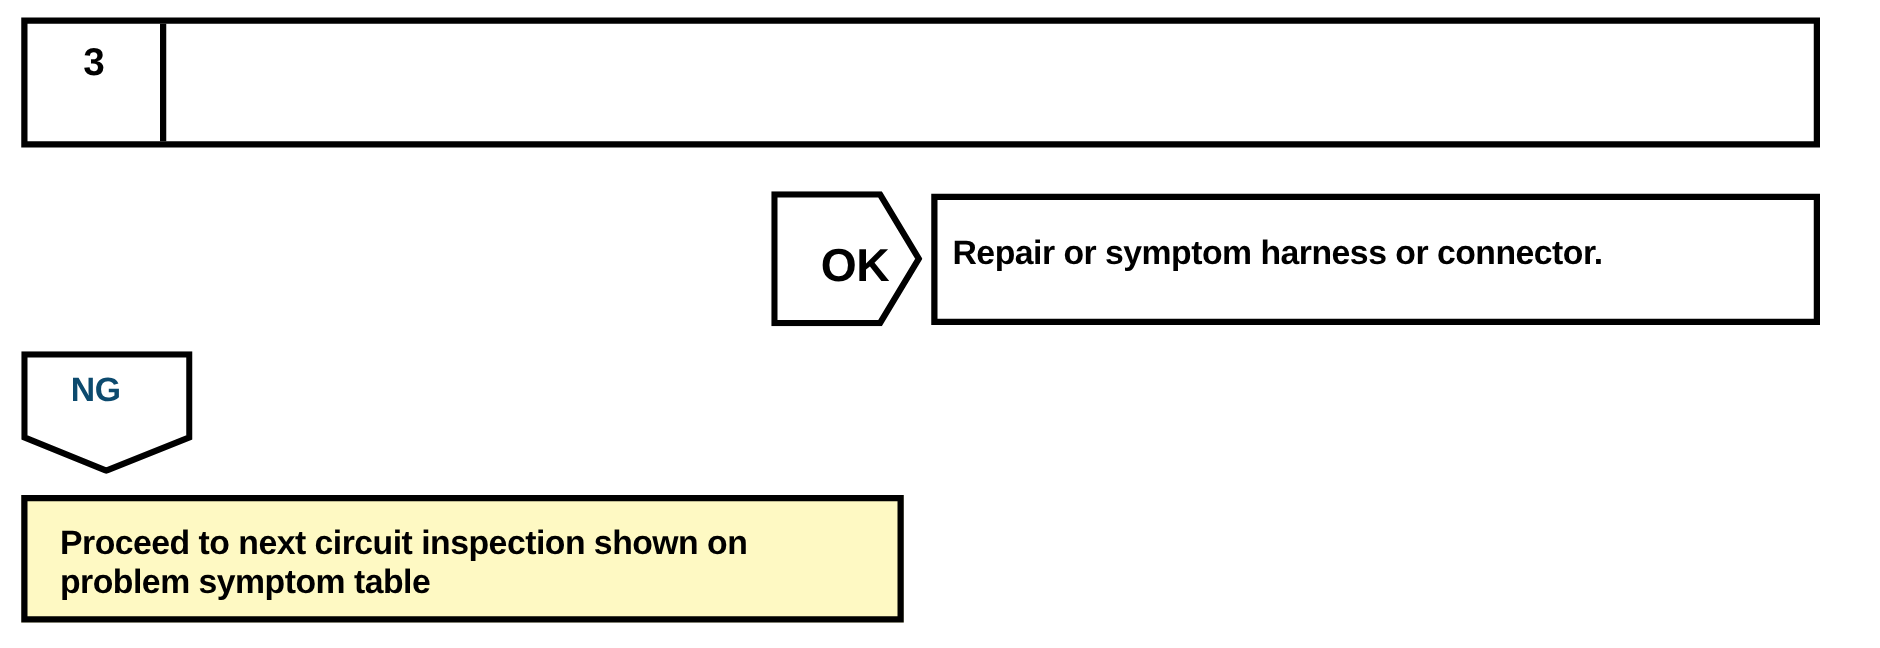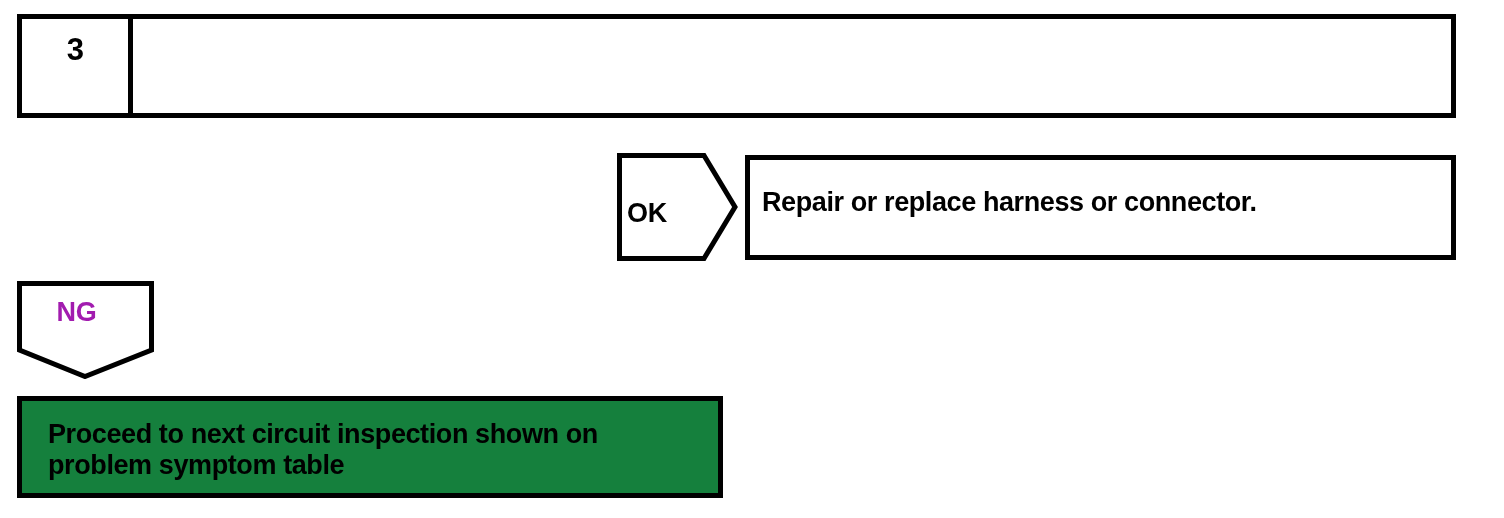--- a/index.html
+++ b/index.html
@@ -66,28 +66,28 @@
   .ok-shape {
     position: absolute;
     left: 617px;
     top: 153px;
     width: 121px;
     height: 108px;
   }
   .ok-shape svg { display: block; }
   .ok-label {
     position: absolute;
-    left: 595px;
+    left: 632px;
     top: 153px;
     width: 104px;
     height: 120px;
     display: flex;
     align-items: center;
     justify-content: center;
-    font-size: 27px;
+    font-size: 37px;
     font-weight: bold;
     color: #000000;
     letter-spacing: -0.3px;
   }
 
   
   .repair-box {
     position: absolute;
     left: 745px;
     top: 155px;
@@ -122,34 +122,34 @@
     position: absolute;
     left: 17px;
     top: 281px;
     width: 119px;
     height: 62px;
     display: flex;
     align-items: center;
     justify-content: center;
     font-size: 27px;
     font-weight: bold;
-    color: #a21caf;
+    color: #0c4a6e;
     letter-spacing: -0.3px;
   }
 
   
   .proceed-box {
     position: absolute;
     left: 17px;
     top: 396px;
     width: 706px;
     height: 102px;
     border: 5px solid #000000;
     box-sizing: border-box;
-    background: #15803d;
+    background: #fef9c3;
   }
   .proceed-text {
     position: absolute;
     left: 26px;
     top: 18px;
     font-size: 27px;
     font-weight: bold;
     color: #000000;
     line-height: 1.13;
     letter-spacing: -0.4px;
@@ -168,21 +168,21 @@
   </div>
 
   <div class="ok-shape">
     <svg width="121" height="108" viewBox="0 0 121 108" xmlns="http://www.w3.org/2000/svg">
       <polygon points="2.5,2.5 87,2.5 118,54 87,105.5 2.5,105.5" fill="#ffffff" stroke="#000000" stroke-width="5" stroke-linejoin="miter"></polygon>
     </svg>
   </div>
   <div class="ok-label">OK</div>
 
   <div class="repair-box">
-    <div class="repair-text">Repair or replace harness or connector.</div>
+    <div class="repair-text">Repair or symptom harness or connector.</div>
   </div>
 
   <div class="ng-shape">
     <svg width="137" height="98" viewBox="0 0 137 98" xmlns="http://www.w3.org/2000/svg">
       <polygon points="2.5,2.5 134.5,2.5 134.5,69 68,95.5 2.5,69" fill="#ffffff" stroke="#000000" stroke-width="5" stroke-linejoin="miter"></polygon>
     </svg>
   </div>
   <div class="ng-label">NG</div>
 
   <div class="proceed-box">

